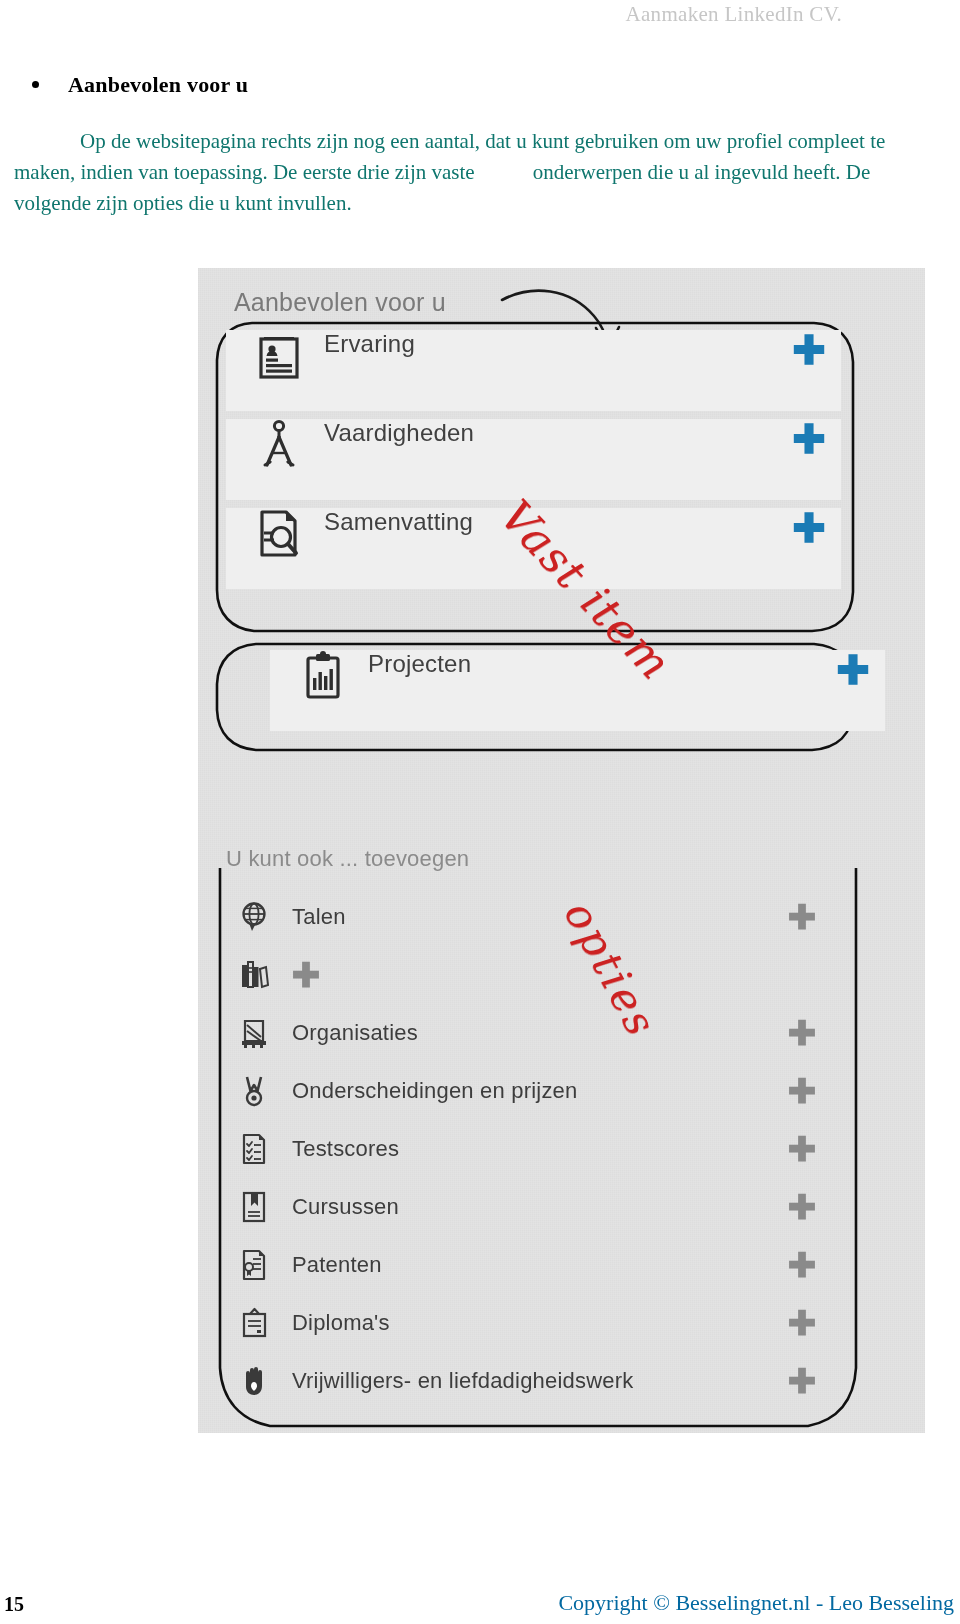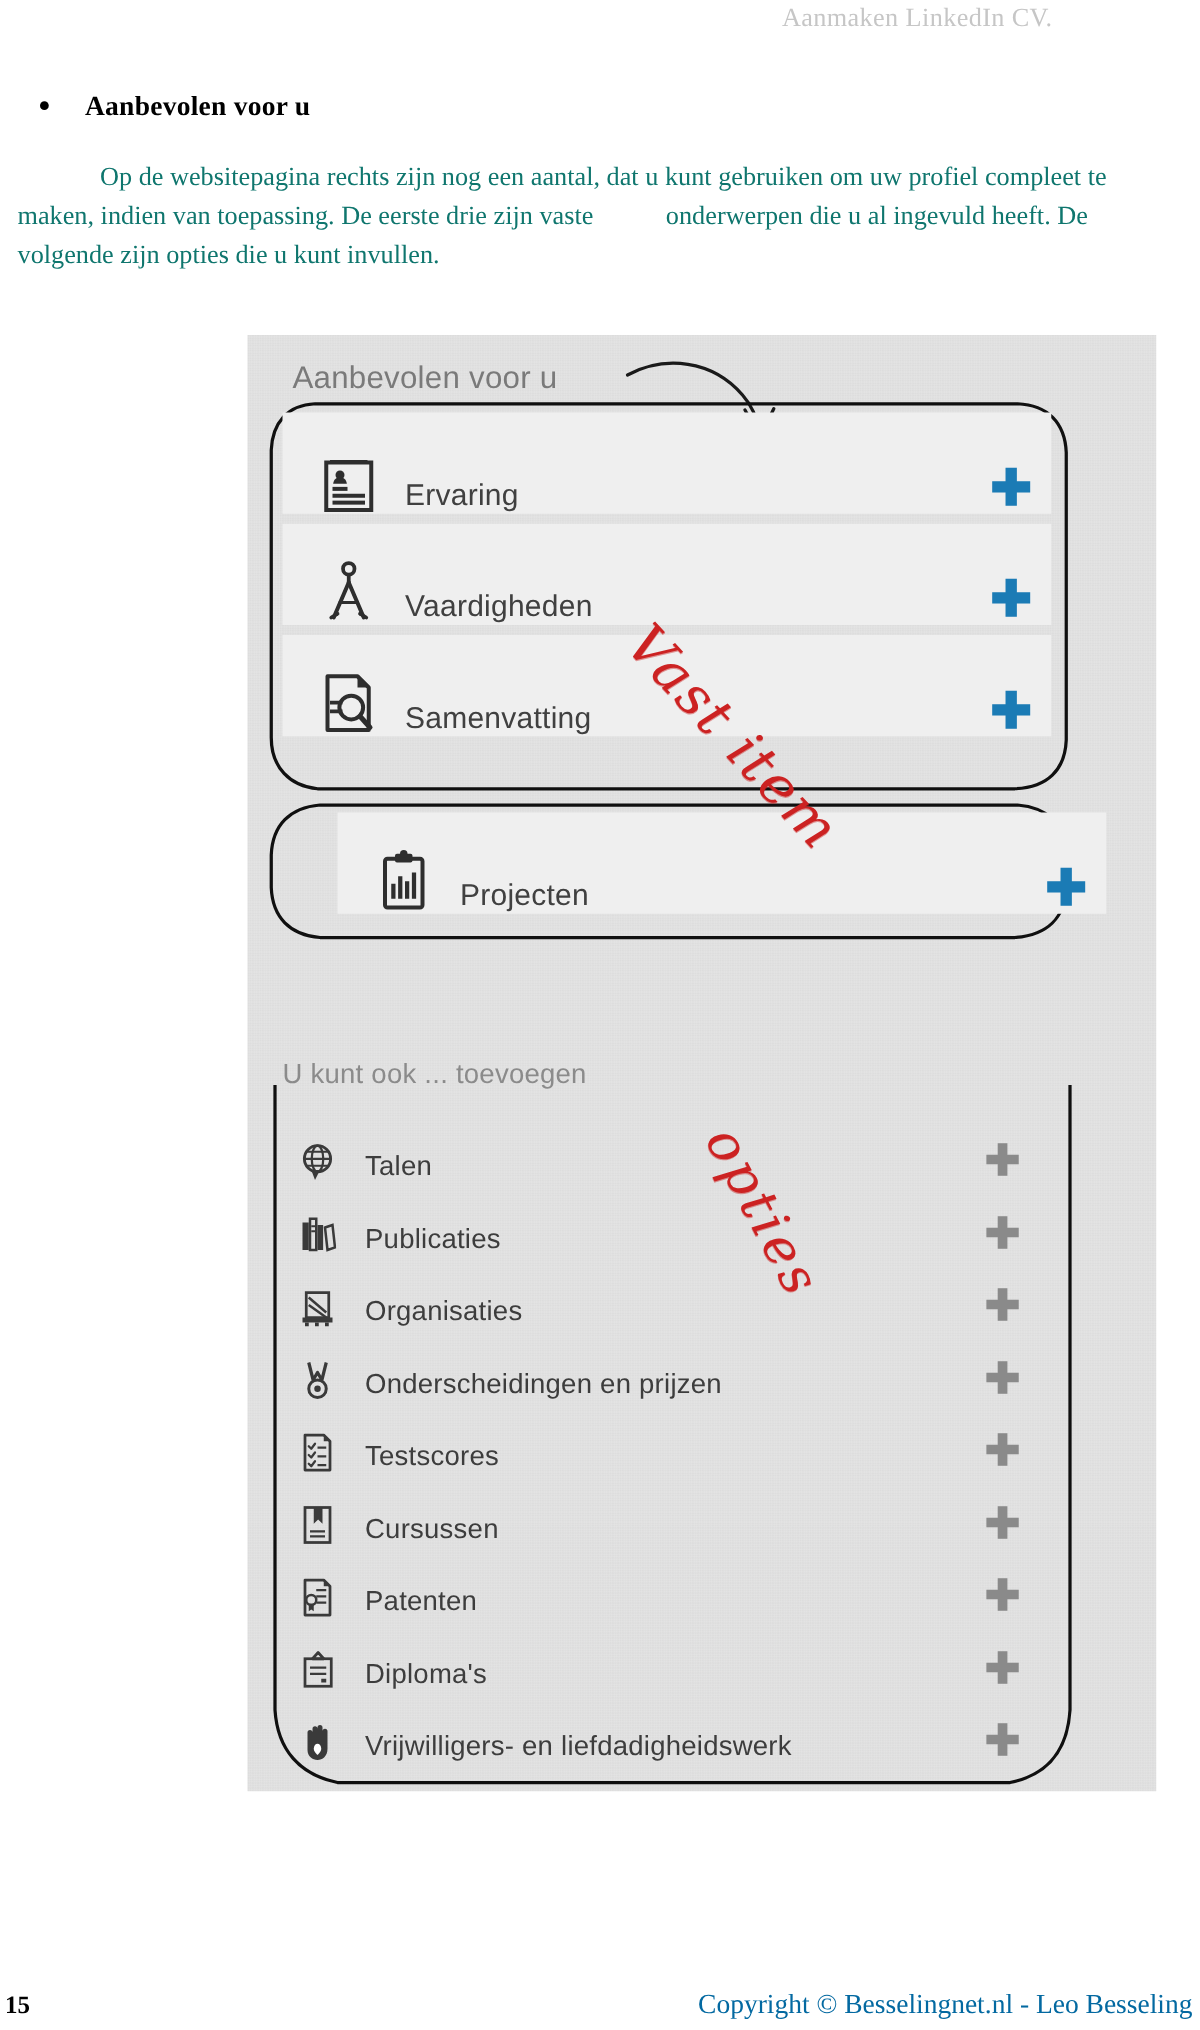--- a/index.html
+++ b/index.html
@@ -115,21 +115,21 @@
     left: 28px;
     top: 62px;
     width: 615px;
   }
   .item-row {
     position: relative;
     background: #efefef;
     height: 81px;
     margin-bottom: 8px;
     display: flex;
-    align-items: flex-end;
+    align-items: flex-start;
   }
   .item-icon {
     width: 66px;
     margin-left: 20px;
     display: flex;
     align-items: center;
     justify-content: center;
     flex: none;
   }
   .item-label {
@@ -173,21 +173,21 @@
   .opt-list {
     position: absolute;
     left: 34px;
     top: 620px;
     width: 600px;
   }
   .opt-row {
     position: relative;
     height: 58px;
     display: flex;
-    align-items: flex-end;
+    align-items: center;
   }
   .opt-icon {
     width: 44px;
     flex: none;
     display: flex;
     align-items: center;
     justify-content: center;
   }
   .opt-label {
     font-size: 22px;
@@ -395,21 +395,20 @@
       <span class="opt-icon">
         <svg width="30" height="32" viewBox="0 0 30 32">
           <rect x="3" y="6" width="5" height="22" fill="#3a3a3a"></rect>
           <rect x="9" y="3" width="5" height="25" fill="none" stroke="#3a3a3a" stroke-width="2"></rect>
           <rect x="15" y="8" width="4.5" height="20" fill="#3a3a3a"></rect>
           <path d="M21,10 L27,8 L29,26 L23,28 Z" fill="none" stroke="#3a3a3a" stroke-width="2"></path>
           <path d="M10,9 L13,9" stroke="#3a3a3a" stroke-width="1.6"></path>
           <path d="M10,13 L13,13" stroke="#3a3a3a" stroke-width="1.6"></path>
         </svg>
       </span>
-      <span class="opt-label">Publicaties</span>
       <span class="opt-plus">
         <span>✚</span>
       </span>
     </div>
 
     <div class="opt-row">
       <span class="opt-icon">
         <svg width="30" height="32" viewBox="0 0 30 32">
           <path d="M6,4 L24,4 L24,24 L6,24 Z" fill="none" stroke="#3a3a3a" stroke-width="2.2"></path>
           <path d="M8,8 L22,20" stroke="#3a3a3a" stroke-width="2"></path>

